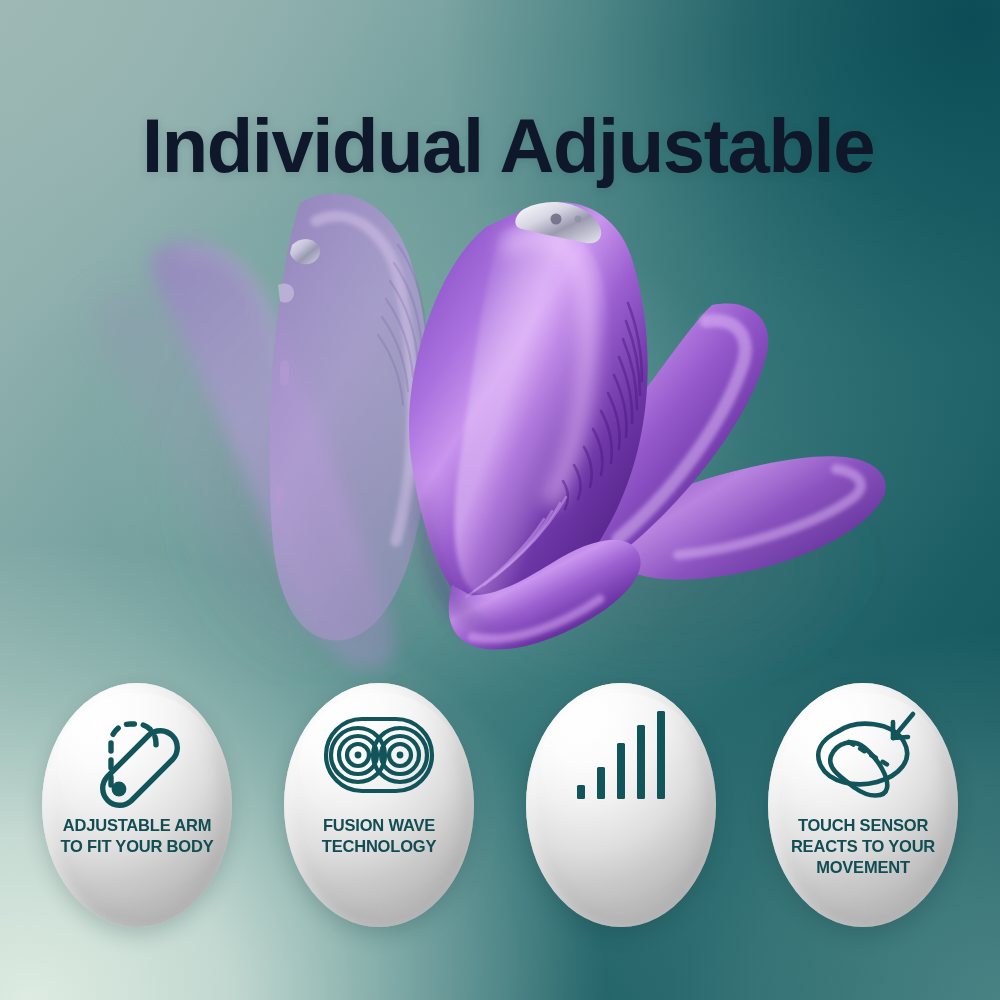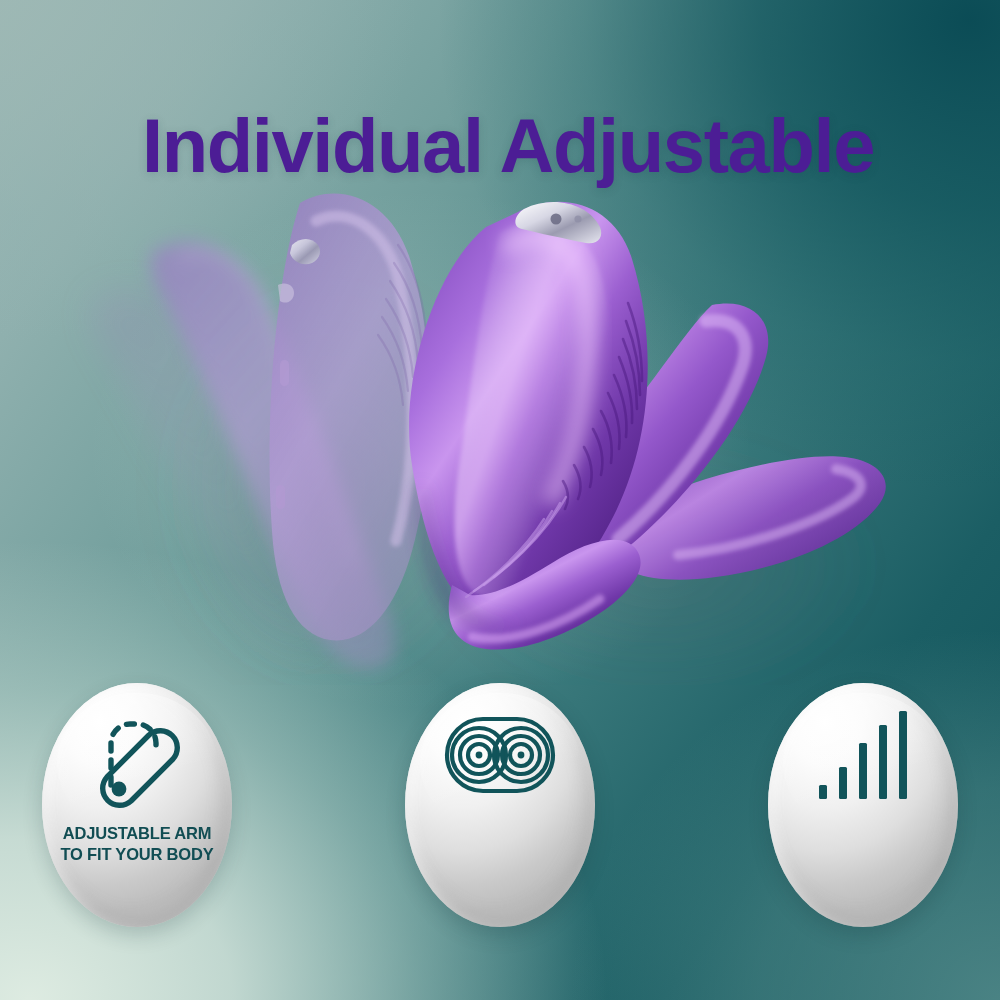--- a/index.html
+++ b/index.html
@@ -75,21 +75,21 @@
                 rgba(190,214,208,0) 72%);
   }
 
   
   .title {
     position: absolute;
     left: 0;
     right: 0;
     top: 108px;
     text-align: center;
-    color: #4c1d95;
+    color: #0f172a;
     font-family: "Liberation Sans", sans-serif;
     font-size: 76px;
     font-weight: bold;
     letter-spacing: -1.4px;
     line-height: 1;
     white-space: nowrap;
     text-shadow: 0 2px 10px rgba(20,60,66,0.18);
     padding-left: 16px;
   }
 
@@ -149,21 +149,21 @@
     width: 112px;
     height: 96px;
     display: flex;
     align-items: center;
     justify-content: center;
   }
   .badge-icon svg { display: block; overflow: visible; }
   .badge-label {
     position: relative;
     z-index: 2;
-    margin-top: 20px;
+    margin-top: 12px;
     width: 170px;
     text-align: center;
     color: #114d53;
     font-family: "Liberation Sans", sans-serif;
     font-size: 16.5px;
     font-weight: bold;
     line-height: 1.26;
     letter-spacing: -0.2px;
     text-transform: uppercase;
   }
@@ -440,31 +440,58 @@
             <circle cx="35" cy="39" r="11"></circle>
 
             <circle cx="77" cy="39" r="27"></circle>
             <circle cx="77" cy="39" r="19"></circle>
             <circle cx="77" cy="39" r="11"></circle>
           </g>
           <circle cx="35" cy="39" r="3.4" fill="#11545a"></circle>
           <circle cx="77" cy="39" r="3.4" fill="#11545a"></circle>
         </svg>
       </div>
+      <div class="badge-label">FUSION WAVE TECHNOLOGY</div>
     </div>
 
     <div class="badge">
       <div class="badge-icon">
         <svg width="96" height="92" viewBox="0 0 96 92">
           <g fill="#11545a">
             <rect x="4" y="76" width="8" height="14" rx="1.5"></rect>
             <rect x="24" y="58" width="8" height="32" rx="1.5"></rect>
             <rect x="44" y="34" width="8" height="56" rx="1.5"></rect>
             <rect x="64" y="16" width="8" height="74" rx="1.5"></rect>
             <rect x="84" y="2" width="8" height="88" rx="1.5"></rect>
           </g>
         </svg>
       </div>
     </div>
 
+    <div class="badge">
+      <div class="badge-icon">
+        <svg width="112" height="90" viewBox="0 0 112 90">
+          <g fill="none" stroke="#11545a" stroke-width="4.6" stroke-linecap="round" stroke-linejoin="round">
+
+            <path d="M 30 22
+                     C 50 8, 86 12, 97 32
+                     C 107 50, 92 66, 70 72
+                     C 48 78, 22 72, 14 56
+                     C 7 42, 14 30, 30 22 Z"></path>
+
+            <path d="M 24 46
+                     C 30 32, 46 28, 58 38
+                     C 72 50, 82 68, 80 78
+                     C 78 88, 62 88, 48 78
+                     C 32 66, 20 58, 24 46 Z"></path>
+
+            <path d="M 42 32 L 86 58" stroke-dasharray="5 8"></path>
+
+            <path d="M 106 4 L 86 28"></path>
+            <path d="M 86 12 L 86 28 L 101 27"></path>
+          </g>
+        </svg>
+      </div>
+      <div class="badge-label">TOUCH SENSOR REACTS TO YOUR MOVEMENT</div>
+    </div>
 
   </div>
 </div>
 
 </body></html>

